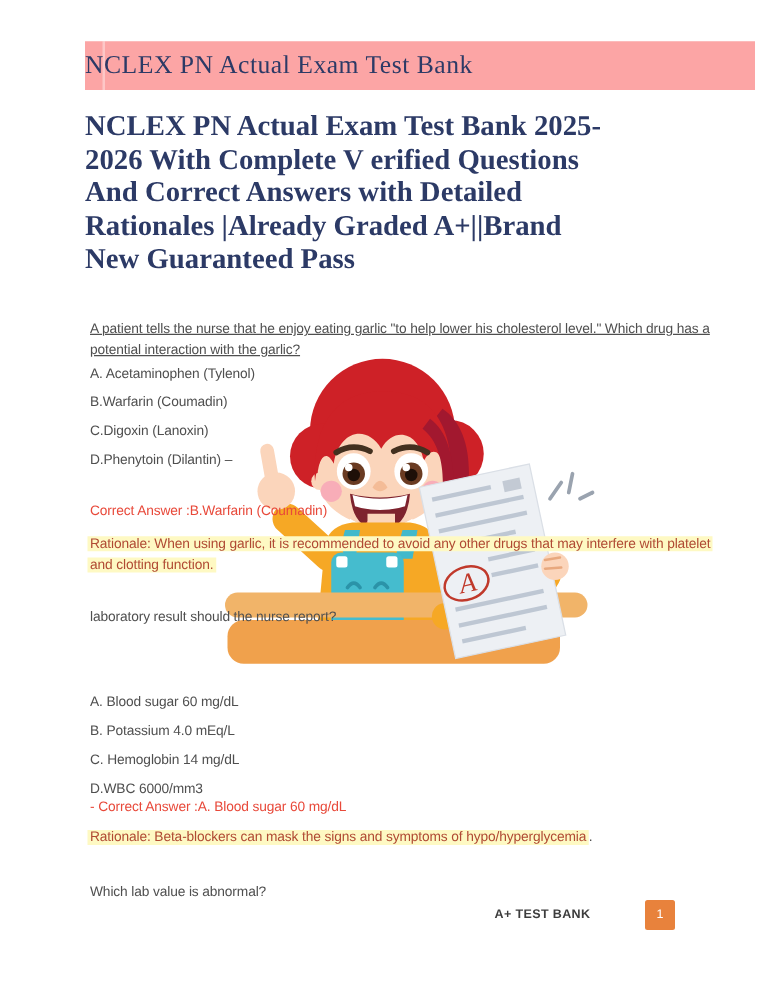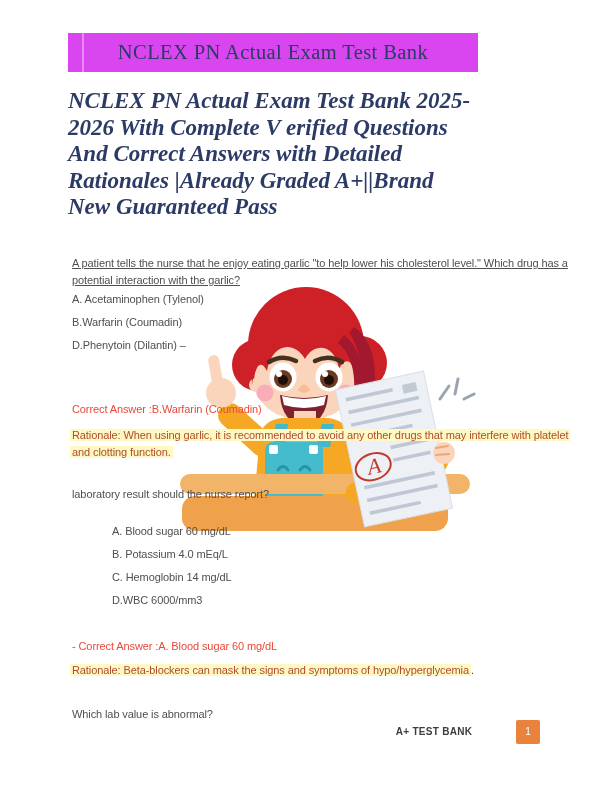--- a/index.html
+++ b/index.html
@@ -2,47 +2,47 @@
 <html><head>
 <meta charset="utf-8">
 <style>
   html,body{margin:0;padding:0;background:#ffffff;}
   .page{
     position:relative;width:612px;height:792px;background:#ffffff;overflow:hidden;
     font-family:"Liberation Sans",sans-serif;color:#4f4f4f;
   }
   
   .banner{
-    position:absolute;left:68px;top:33px;width:410px;height:39px;
-    background:#d946ef;text-align:center;
+    position:absolute;left:68px;top:33px;width:536px;height:39px;
+    background:#fca5a5;
   }
   .banner-stripe{
     position:absolute;left:14px;top:0;width:2px;height:39px;background:rgba(255,255,255,.38);
   }
   .banner-title{
     display:block;line-height:39px;font-family:"Liberation Serif",serif;
     font-size:20.5px;letter-spacing:.4px;color:#2C3A66;white-space:nowrap;
   }
   
   .doc-title{
     position:absolute;left:68px;top:88px;z-index:2;
     font-family:"Liberation Serif",serif;font-weight:700;font-size:23px;
-    line-height:26.5px;color:#2C3A66;font-style:italic;
+    line-height:26.5px;color:#2C3A66;
   }
   .doc-title div{white-space:nowrap;}
   
   .txt{position:absolute;left:72px;z-index:2;font-size:11px;letter-spacing:-.1px;color:#4f4f4f;}
   .txt div{white-space:nowrap;}
   .para{line-height:17px;}
   .opts{line-height:23px;}
   .ans{color:#E8493A;}
   .rat{left:70px;line-height:16.5px;}
   .hl{background:#fef9c3;color:#B04A33;padding:0 2px;}
   .q1p{top:255px;text-decoration:underline;} .q1o{top:288px;} .q1a{top:403px;} .q1r{top:427px;}
-  .q2p{top:486px;} .q2o{top:520px;margin-left:40px;} .q2a{top:640px;} .q2r{top:662px;}
+  .q2p{top:486px;} .q2o{top:551px;} .q2a{top:640px;} .q2r{top:662px;}
   .nextq{top:706px;}
   
   .brand{
     position:absolute;left:360px;top:726px;width:148px;text-align:center;z-index:2;
     font-size:10px;font-weight:700;letter-spacing:.3px;color:#3d3d3d;white-space:nowrap;
   }
   .pagebox{
     position:absolute;left:516px;top:720px;width:24px;height:24px;z-index:2;
     background:#E8823C;border-radius:2px;text-align:center;line-height:24px;
     font-size:10px;color:#ffffff;
@@ -178,20 +178,21 @@
     </g>
   </svg>
 
   <div class="txt para q1p">
     <div>A patient tells the nurse that he enjoy eating garlic "to help lower his cholesterol level." Which drug has a</div>
     <div>potential interaction with the garlic?</div>
   </div>
   <div class="txt opts q1o">
     <div>A. Acetaminophen (Tylenol)</div>
     <div>B.Warfarin (Coumadin)</div>
+    <div>C.Digoxin (Lanoxin)</div>
     <div>D.Phenytoin (Dilantin) –</div>
   </div>
   <div class="txt ans q1a">
     <div>Correct Answer :B.Warfarin (Coumadin)</div>
   </div>
   <div class="txt rat q1r">
     <div><span class="hl">Rationale: When using garlic, it is recommended to avoid any other drugs that may interfere with platelet</span></div>
     <div><span class="hl">and clotting function.</span></div>
   </div>
 

